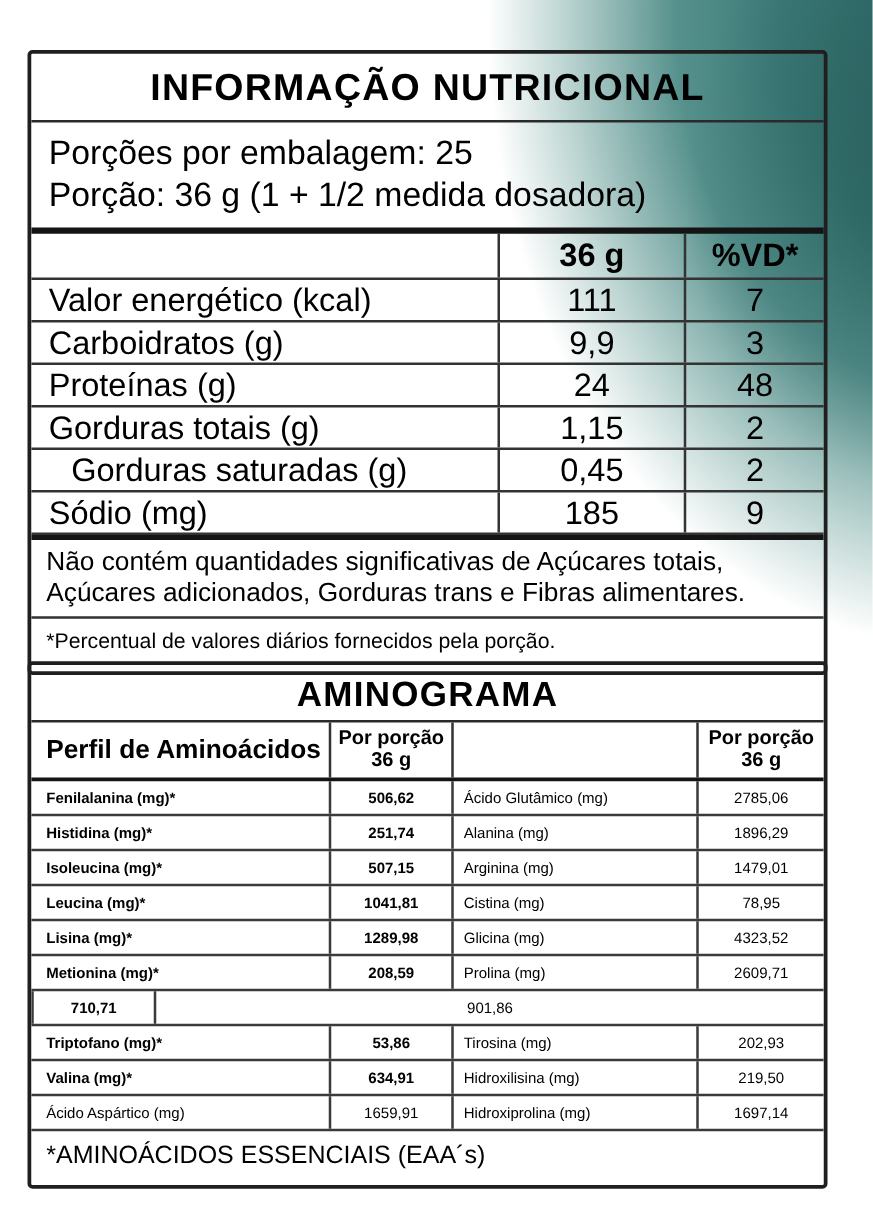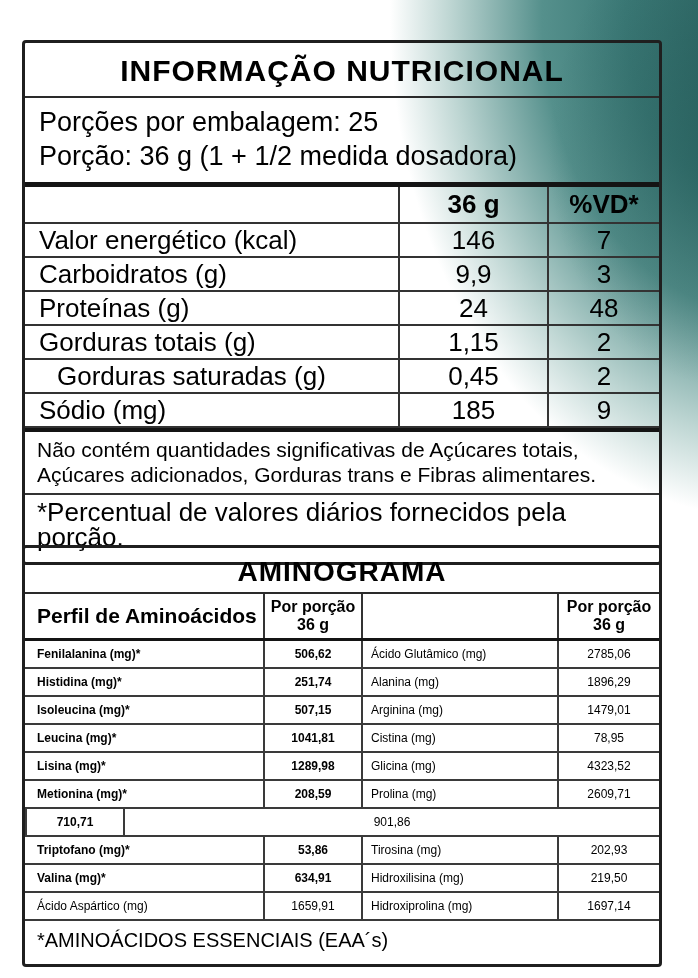--- a/index.html
+++ b/index.html
@@ -12,36 +12,36 @@
       radial-gradient(260px 340px at 730px 150px, rgba(22,72,70,0.45) 0%, rgba(22,72,70,0) 70%),
       radial-gradient(400px 540px at 762px 15px, #2c6462 0%, #3c7a77 34%, #55908c 55%, #bed6d3 78%, rgba(255,255,255,0) 93%);
     background-repeat:no-repeat;
   }
   .panel{
     position:absolute;left:22px;width:640px;box-sizing:border-box;
     border:3px solid #1f1f1f;border-radius:4px;overflow:hidden;
     background:transparent;
   }
   #panel-nutrition{top:40px;}
-  #panel-aminogram{top:545px;}
+  #panel-aminogram{top:529px;}
 
   .n-title{
     text-align:center;font-weight:bold;font-size:30px;letter-spacing:1px;
     padding:11px 0 8px;border-bottom:2px solid #2a2a2a;
   }
   .n-servings{padding:7px 14px 9px;font-size:27px;line-height:34px;}
   .thickbar{height:5px;background:#141414;}
   .n-row{display:flex;align-items:center;height:32px;border-bottom:2px solid #333;font-size:26px;}
   .n-row.header{height:35px;font-weight:bold;}
   .n-c1{flex:0 0 373px;box-sizing:border-box;padding-left:14px;}
   .n-c1.indent{padding-left:32px;}
   .n-c2{flex:0 0 149px;box-sizing:border-box;text-align:center;border-left:2px solid #333;align-self:stretch;display:flex;align-items:center;justify-content:center;}
   .n-c3{flex:1 1 auto;box-sizing:border-box;text-align:center;border-left:2px solid #333;align-self:stretch;display:flex;align-items:center;justify-content:center;}
   .n-note1{border-top:4px solid #141414;padding:5px 12px 6px;font-size:21px;line-height:25px;border-bottom:2px solid #333;}
-  .n-note2{padding:5px 12px 12px;font-size:26px;line-height:25px;}
+  .n-note2{padding:5px 12px 12px;font-size:17px;line-height:25px;}
 
   .a-title{text-align:center;font-weight:bold;font-size:28px;letter-spacing:1px;padding:8px 0 4px;}
   .a-header{display:flex;border-top:2px solid #2a2a2a;border-bottom:3px solid #141414;height:44px;}
   .a-h1{flex:0 0 238px;box-sizing:border-box;display:flex;align-items:center;padding-left:12px;font-weight:bold;font-size:21px;}
   .a-h2{flex:0 0 98px;box-sizing:border-box;border-left:2px solid #333;display:flex;flex-direction:column;align-items:center;justify-content:center;font-weight:bold;font-size:16px;line-height:18px;}
   .a-h3{flex:0 0 196px;box-sizing:border-box;border-left:2px solid #333;}
   .a-h4{flex:1 1 auto;box-sizing:border-box;border-left:2px solid #333;display:flex;flex-direction:column;align-items:center;justify-content:center;font-weight:bold;font-size:16px;line-height:18px;}
   .a-row{display:flex;align-items:stretch;height:26px;border-bottom:2px solid #3a3a3a;font-size:12px;}
   .a-c1{flex:0 0 238px;box-sizing:border-box;display:flex;align-items:center;padding-left:12px;}
   .a-c2{flex:0 0 98px;box-sizing:border-box;border-left:2px solid #3a3a3a;display:flex;align-items:center;justify-content:center;}
@@ -64,21 +64,21 @@
   <div class="thickbar"></div>
 
   <div class="n-row header">
     <div class="n-c1"></div>
     <div class="n-c2">36 g</div>
     <div class="n-c3">%VD*</div>
   </div>
 
   <div class="n-row">
     <div class="n-c1">Valor energético (kcal)</div>
-    <div class="n-c2">146</div>
+    <div class="n-c2">111</div>
     <div class="n-c3">7</div>
   </div>
   <div class="n-row">
     <div class="n-c1">Carboidratos (g)</div>
     <div class="n-c2">9,9</div>
     <div class="n-c3">3</div>
   </div>
   <div class="n-row">
     <div class="n-c1">Proteínas (g)</div>
     <div class="n-c2">24</div>

